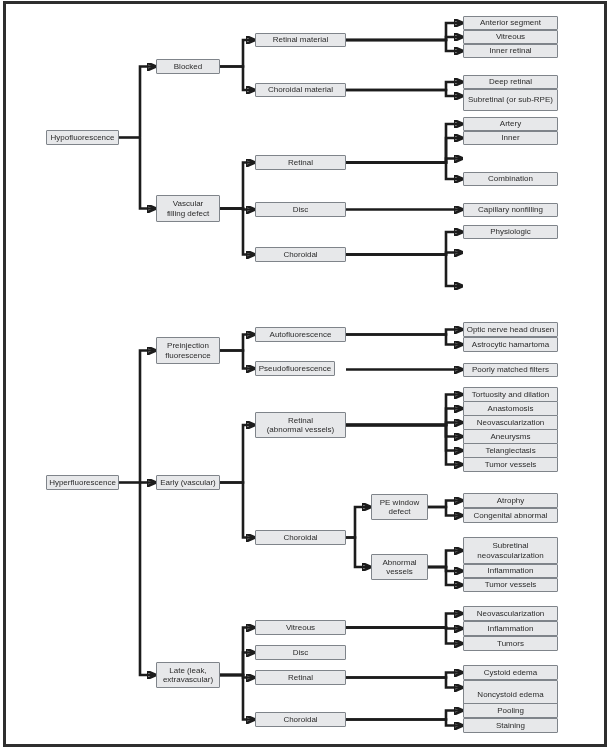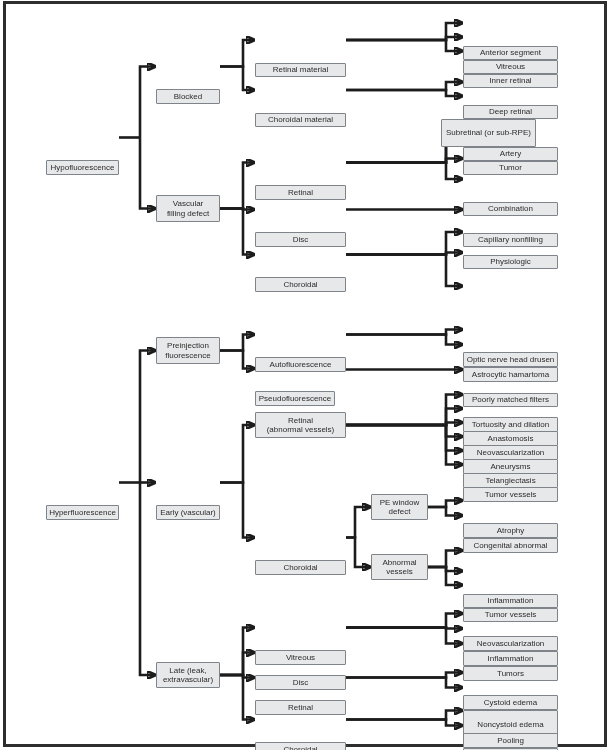--- a/index.html
+++ b/index.html
@@ -7,21 +7,21 @@
          font-family:"Liberation Sans","DejaVu Sans",sans-serif;overflow:hidden;}
   #frame{position:absolute;left:3px;top:1px;width:604px;height:746px;
          border:3px solid #2e2e2e;box-sizing:border-box;}
   svg.connectors{position:absolute;left:0;top:0;}
   svg.connectors path{fill:none;stroke:#1c1c1c;stroke-width:2.6;}
   .node{position:absolute;box-sizing:border-box;background:#e7e8ea;
         border:1px solid #7f848a;border-radius:1px;color:#2b2b2b;
         font-size:8px;line-height:1.15;display:flex;align-items:center;
         justify-content:center;text-align:center;white-space:pre-line;
         padding:1px 2px;overflow:hidden;}
-  .nw{white-space:nowrap;margin-top:30px;}
+  .nw{white-space:nowrap;}
 </style>
 </head>
 <body>
 
 <div id="stage">
   <div id="frame"></div>
 
   <svg class="connectors" width="614" height="750" viewBox="0 0 614 750">
     <defs>
       <marker id="ah" markerWidth="9" markerHeight="8" refX="8" refY="4" orient="auto" markerUnits="userSpaceOnUse">
@@ -91,26 +91,26 @@
   </svg>
 
   <div class="node nw" style="left:46px;top:130px;width:73px;height:15px">Hypofluorescence</div>
   <div class="node nw" style="left:156px;top:59px;width:64px;height:15px">Blocked</div>
   <div class="node nw" style="left:255px;top:33px;width:91px;height:14px">Retinal material</div>
   <div class="node nw" style="left:463px;top:16px;width:95px;height:14px">Anterior segment</div>
   <div class="node nw" style="left:463px;top:30px;width:95px;height:14px">Vitreous</div>
   <div class="node nw" style="left:463px;top:44px;width:95px;height:14px">Inner retinal</div>
   <div class="node nw" style="left:255px;top:83px;width:91px;height:14px">Choroidal material</div>
   <div class="node nw" style="left:463px;top:75px;width:95px;height:14px">Deep retinal</div>
-  <div class="node nw" style="left:441px;top:89px;width:95px;height:28px">Subretinal (or sub-RPE)</div>
+  <div class="node nw" style="left:463px;top:89px;width:95px;height:22px">Subretinal (or sub-RPE)</div>
   <div class="node" style="left:156px;top:195px;width:64px;height:27px">Vascular
 filling defect</div>
   <div class="node nw" style="left:255px;top:155px;width:91px;height:15px">Retinal</div>
   <div class="node nw" style="left:463px;top:117px;width:95px;height:14px">Artery</div>
-  <div class="node nw" style="left:463px;top:131px;width:95px;height:14px">Tumor</div>
+  <div class="node nw" style="left:463px;top:131px;width:95px;height:14px">Inner</div>
   <div class="node nw" style="left:463px;top:172px;width:95px;height:14px">Combination</div>
   <div class="node nw" style="left:255px;top:202px;width:91px;height:15px">Disc</div>
   <div class="node nw" style="left:463px;top:203px;width:95px;height:14px">Capillary nonfilling</div>
   <div class="node nw" style="left:255px;top:247px;width:91px;height:15px">Choroidal</div>
   <div class="node nw" style="left:463px;top:225px;width:95px;height:14px">Physiologic</div>
 
   <div class="node nw" style="left:46px;top:475px;width:73px;height:15px">Hyperfluorescence</div>
   <div class="node" style="left:156px;top:337px;width:64px;height:27px">Preinjection
 fluorescence</div>
   <div class="node nw" style="left:255px;top:327px;width:91px;height:15px">Autofluorescence</div>
@@ -127,20 +127,22 @@
   <div class="node nw" style="left:463px;top:429px;width:95px;height:15px">Aneurysms</div>
   <div class="node nw" style="left:463px;top:443px;width:95px;height:15px">Telangiectasis</div>
   <div class="node nw" style="left:463px;top:457px;width:95px;height:15px">Tumor vessels</div>
   <div class="node nw" style="left:255px;top:530px;width:91px;height:15px">Choroidal</div>
   <div class="node" style="left:371px;top:494px;width:57px;height:26px">PE window
 defect</div>
   <div class="node nw" style="left:463px;top:493px;width:95px;height:15px">Atrophy</div>
   <div class="node nw" style="left:463px;top:508px;width:95px;height:15px">Congenital abnormal</div>
   <div class="node" style="left:371px;top:554px;width:57px;height:26px">Abnormal
 vessels</div>
+  <div class="node" style="left:463px;top:537px;width:95px;height:27px">Subretinal
+neovascularization</div>
   <div class="node nw" style="left:463px;top:564px;width:95px;height:14px">Inflammation</div>
   <div class="node nw" style="left:463px;top:578px;width:95px;height:14px">Tumor vessels</div>
   <div class="node" style="left:156px;top:662px;width:64px;height:26px">Late (leak,
 extravascular)</div>
   <div class="node nw" style="left:255px;top:620px;width:91px;height:15px">Vitreous</div>
   <div class="node nw" style="left:463px;top:606px;width:95px;height:15px">Neovascularization</div>
   <div class="node nw" style="left:463px;top:621px;width:95px;height:15px">Inflammation</div>
   <div class="node nw" style="left:463px;top:636px;width:95px;height:15px">Tumors</div>
   <div class="node nw" style="left:255px;top:645px;width:91px;height:15px">Disc</div>
   <div class="node nw" style="left:255px;top:670px;width:91px;height:15px">Retinal</div>

